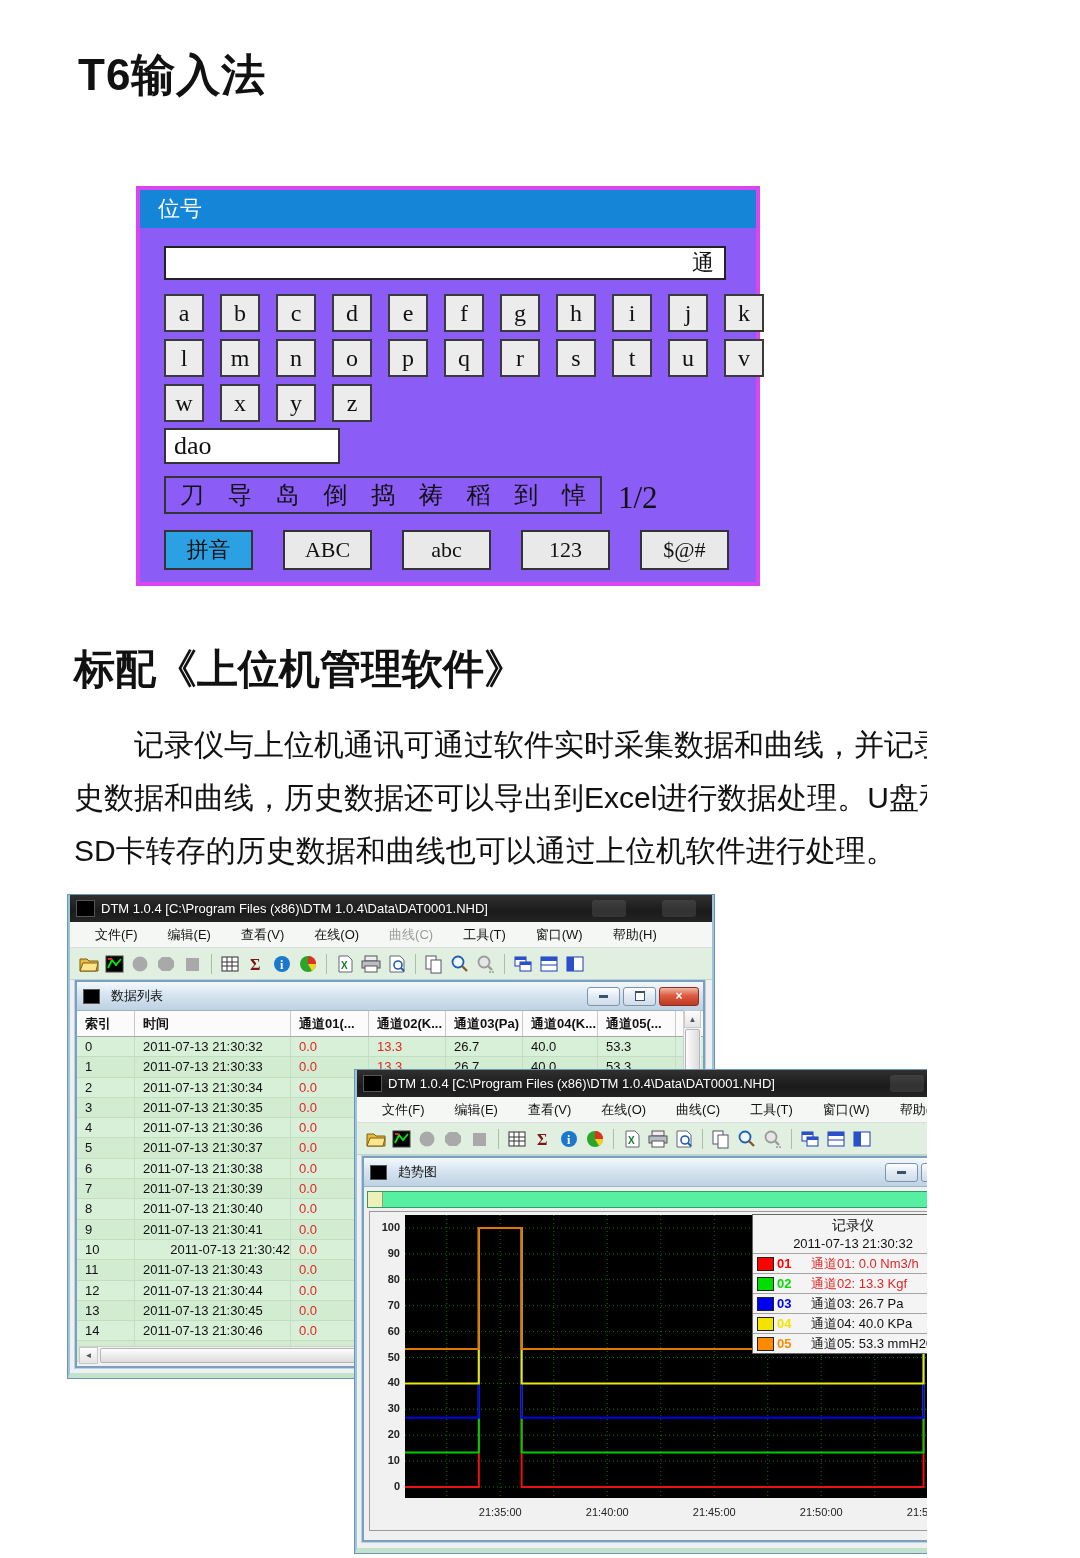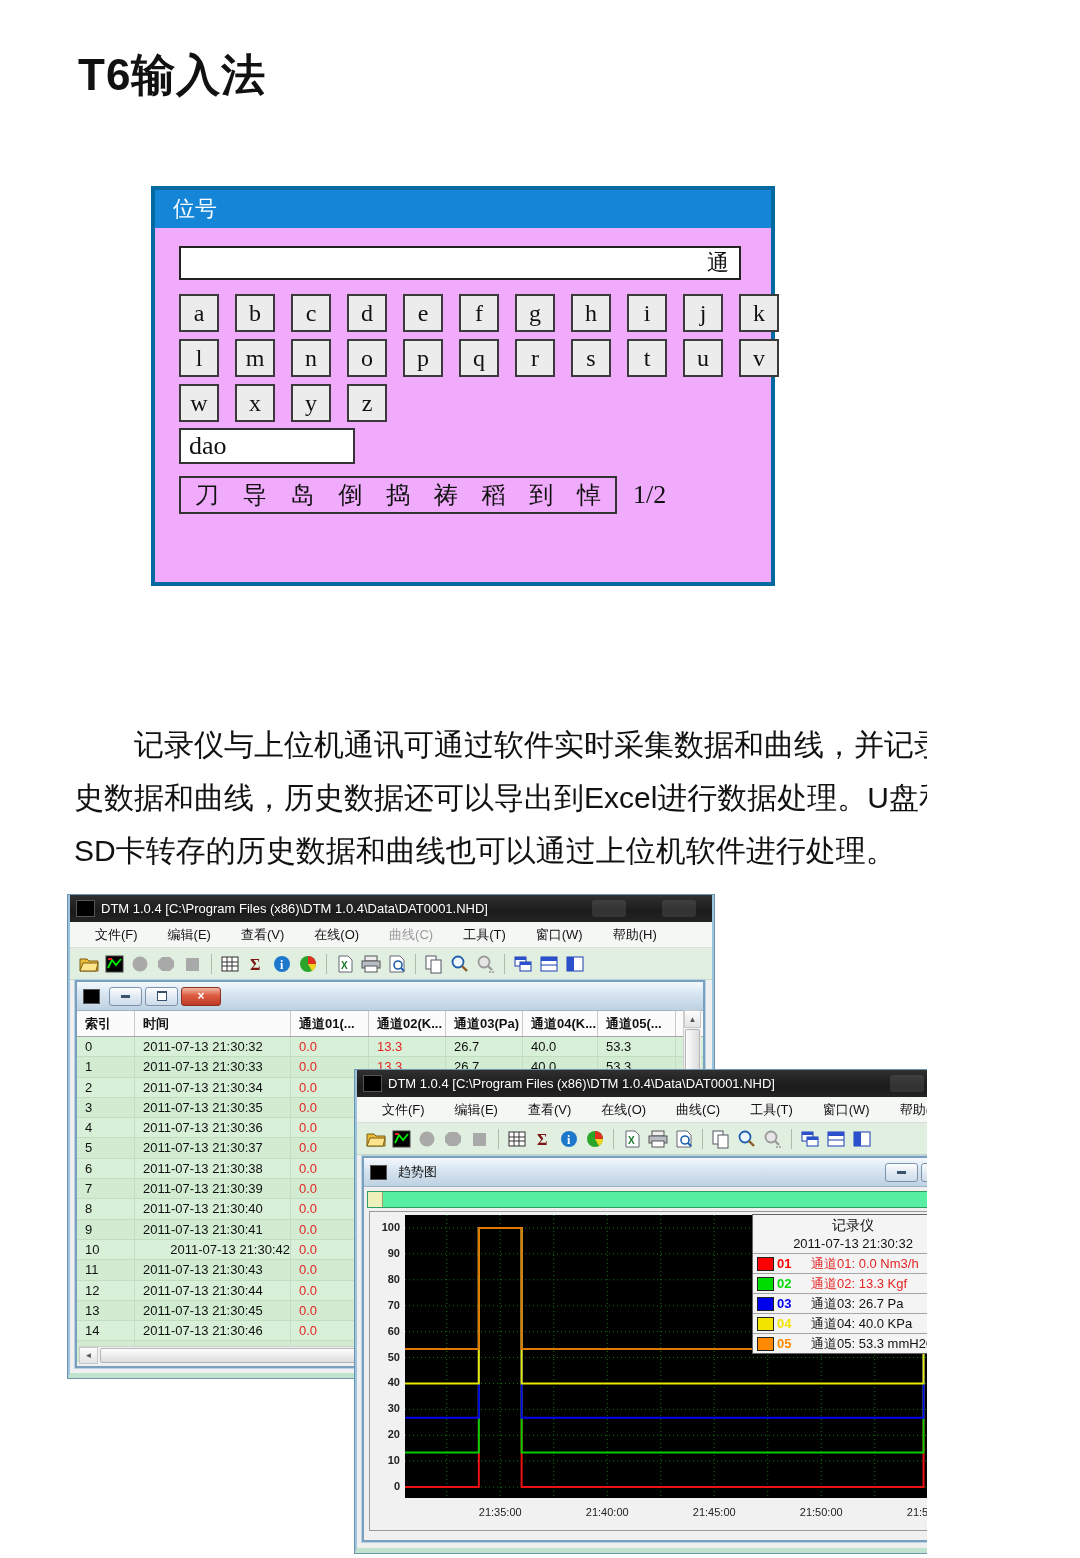--- a/index.html
+++ b/index.html
@@ -7,34 +7,34 @@
         font-family:"Liberation Sans",sans-serif;color:#111;}
   .abs{position:absolute;}
 
   
   .h1{left:78px;top:46px;font-size:44px;font-weight:600;letter-spacing:1px;}
   .sub{left:88px;top:116px;font-size:29px;font-weight:500;}
   .h2{left:74px;top:642px;font-size:41px;font-weight:600;}
   .para{left:74px;top:718px;width:905px;font-size:30px;line-height:53px;text-indent:2em;}
 
   
-  .ime{left:151px;top:186px;width:616px;height:392px;border:4px solid #0369a1;background:#f0abfc;
+  .ime{left:136px;top:186px;width:616px;height:392px;border:4px solid #d946ef;background:#8b5cf6;
        font-family:"Liberation Serif",serif;}
   .ime-title{height:38px;background:#1585d8;color:#fff;font-size:22px;display:flex;align-items:center;padding-left:18px;}
   .ime-body{position:relative;height:350px;}
   .ime-input{left:24px;top:18px;width:548px;height:30px;background:#fff;border:2px solid #222;
              font-size:22px;text-align:right;padding-right:10px;line-height:30px;}
   .keyrow{left:24px;height:34px;display:flex;gap:16px;}
   .key{width:36px;height:34px;border:2px solid #3a3a3a;background:#ececec;display:flex;align-items:center;
        justify-content:center;font-size:24px;}
   .pinyin{left:24px;top:200px;width:164px;height:32px;background:#fff;border:2px solid #333;
           font-size:26px;line-height:32px;padding-left:8px;}
   .cands{left:24px;top:248px;width:406px;height:34px;border:2px solid #333;display:flex;
          align-items:center;justify-content:space-between;padding:0 14px;font-size:24px;}
-  .candpage{left:478px;top:252px;font-size:26px;}
+  .candpage{left:478px;top:252px;font-size:31px;}
   .modes{left:24px;top:302px;display:flex;gap:30px;}
   .mode{width:85px;height:36px;border:2px solid #333;background:#e9e9e9;display:flex;align-items:center;
         justify-content:center;font-size:22px;}
   .mode.active{background:#2ba0e2;}
 
   
   .win{border:2px solid #9cc4dd;border-top:none;background:#f0f0f0;box-shadow:0 0 0 1px #6f94ad;}
   .win1{left:68px;top:895px;width:642px;height:478px;border-bottom:5px solid #bfe3cd;}
   .win2{left:355px;top:1070px;width:653px;height:478px;border-bottom:5px solid #bfe3cd;}
   .tbar{height:27px;background:linear-gradient(#303030,#1b1b1b 60%,#242424);display:flex;align-items:center;
@@ -147,23 +147,31 @@
           <span>导</span>
           <span>岛</span>
           <span>倒</span>
           <span>捣</span>
           <span>祷</span>
           <span>稻</span>
           <span>到</span>
           <span>悼</span>
         </div>
       <div class="abs candpage">1/2</div>
+      <div class="abs modes" id="modes">
+          <div class="mode active">拼音</div>
+          <div class="mode">ABC</div>
+          <div class="mode">abc</div>
+          <div class="mode">123</div>
+          <div class="mode">$@#</div>
+        </div>
     </div>
   </div>
 
+  <div class="abs h2">标配《上位机管理软件》</div>
   <div class="abs para">记录仪与上位机通讯可通过软件实时采集数据和曲线，并记录历史数据和曲线，历史数据还可以导出到Excel进行数据处理。U盘和SD卡转存的历史数据和曲线也可以通过上位机软件进行处理。</div>
 
   <div class="abs win win1">
     <div class="tbar">
       <span class="appico"></span>
       <span>DTM 1.0.4 [C:\Program Files (x86)\DTM 1.0.4\Data\DAT0001.NHD]</span>
       <span class="ghost" style="right:86px"></span>
       <span class="ghost" style="right:16px"></span>
     </div>
     <div class="menubar" id="menubar1">
@@ -256,20 +264,21 @@
           </svg></span>
         <span class="ticon"><svg width="22" height="20" viewBox="0 0 22 20">
             <rect x="3" y="3" width="16" height="14" fill="#fff" stroke="#1a3db0"></rect>
             <rect x="3" y="3" width="7" height="14" fill="#2a50cc"></rect>
           </svg></span>
       </div>
 
     <div class="child" style="left:5px;top:85px;width:626px;height:384px;">
       <div class="ctitle">
         <span class="appico" style="width:15px;height:13px;"></span>
+        <span class="txt" style="margin-left:5px;">数据列表</span>
         <span class="capbtn">
             <span class="bar"></span>
           </span>
         <span class="capbtn">
             <span class="box"></span>
           </span>
         <span class="capbtn close">×</span>
       </div>
       <div class="dl-header" id="dlheader">
           <div class="hc" style="width: 58px;">索引</div>

